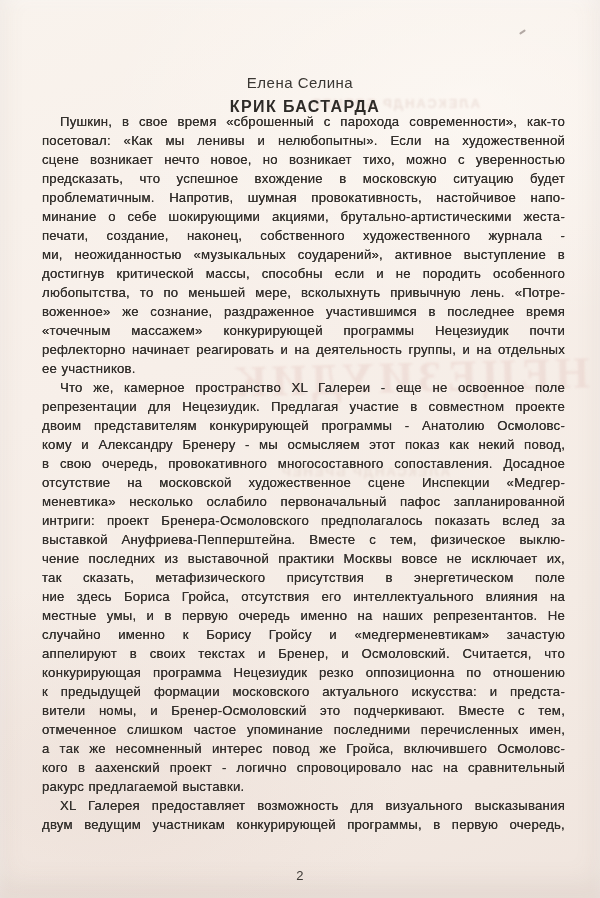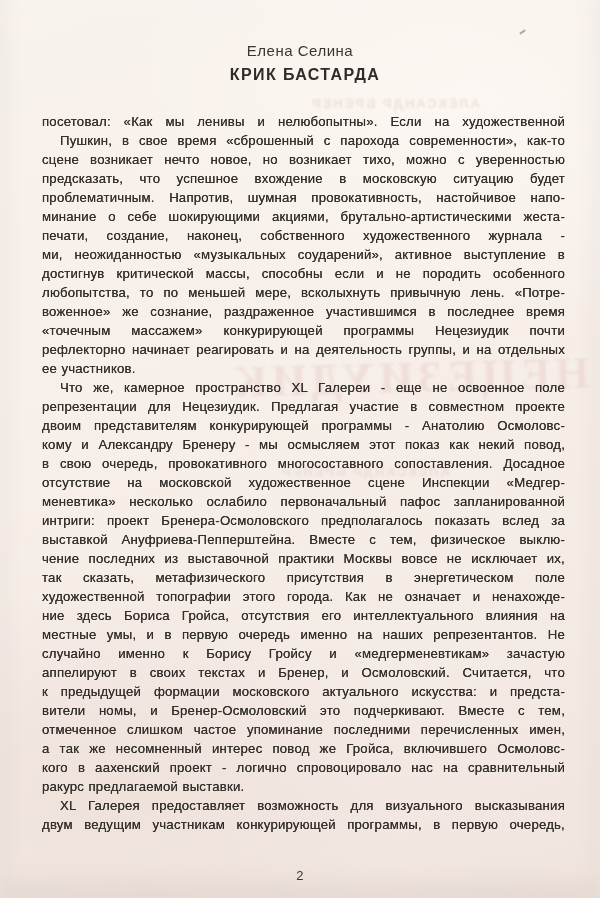--- a/index.html
+++ b/index.html
@@ -20,20 +20,21 @@
     content: "";
     position: absolute; inset: 0;
     box-shadow: inset 0 -14px 26px rgba(120,95,88,0.10), inset 0 4px 14px rgba(255,255,255,0.35);
     pointer-events: none;
   }
   .header { position: absolute; top: 42px; left: 0; right: 0; text-align: center; }
   .author {
     font-size: 15px;
     letter-spacing: 0.5px;
     color: #3a3733;
+    margin-top: 32px;
   }
   .title {
     margin-top: 7px;
     font-size: 16px;
     font-weight: bold;
     letter-spacing: 1.4px;
     color: #2e2b28;
     margin-left: 10px;
   }
   .body-text { position: absolute; top: 112px; left: 42px; width: 523px; }
@@ -82,22 +83,22 @@
   <div class="ghost ghost-1">АЛЕКСАНДР БРЕНЕР</div>
   <div class="ghost ghost-2">НЕЦЕЗИУДИК</div>
   <div class="ghost ghost-3">АЛЕКСАНДР БРЕНЕР</div>
 
   <div class="header">
     <div class="author">Елена Селина</div>
     <div class="title">КРИК БАСТАРДА</div>
   </div>
 
   <div class="body-text">
+      <div class="line indent">Пушкин, в свое время «сброшенный с парохода современности», как-то</div>
       <div class="line">посетовал: «Как мы ленивы и нелюбопытны». Если на художественной</div>
-      <div class="line indent">Пушкин, в свое время «сброшенный с парохода современности», как-то</div>
       <div class="line">сцене возникает нечто новое, но возникает тихо, можно с уверенностью</div>
       <div class="line">предсказать, что успешное вхождение в московскую ситуацию будет</div>
       <div class="line">проблематичным. Напротив, шумная провокативность, настойчивое напо-</div>
       <div class="line">минание о себе шокирующими акциями, брутально-артистическими жеста-</div>
       <div class="line">печати, создание, наконец, собственного художественного журнала -</div>
       <div class="line">ми, неожиданностью «музыкальных соударений», активное выступление в</div>
       <div class="line">достигнув критической массы, способны если и не породить особенного</div>
       <div class="line">любопытства, то по меньшей мере, всколыхнуть привычную лень. «Потре-</div>
       <div class="line">воженное» же сознание, раздраженное участившимся в последнее время</div>
       <div class="line">«точечным массажем» конкурирующей программы Нецезиудик почти</div>
@@ -107,25 +108,25 @@
       <div class="line">репрезентации для Нецезиудик. Предлагая участие в совместном проекте</div>
       <div class="line">двоим представителям конкурирующей программы - Анатолию Осмоловс-</div>
       <div class="line">кому и Александру Бренеру - мы осмысляем этот показ как некий повод,</div>
       <div class="line">в свою очередь, провокативного многосоставного сопоставления. Досадное</div>
       <div class="line">отсутствие на московской художественное сцене Инспекции «Медгер-</div>
       <div class="line">меневтика» несколько ослабило первоначальный пафос запланированной</div>
       <div class="line">интриги: проект Бренера-Осмоловского предполагалось показать вслед за</div>
       <div class="line">выставкой Ануфриева-Пепперштейна. Вместе с тем, физическое выклю-</div>
       <div class="line">чение последних из выставочной практики Москвы вовсе не исключает их,</div>
       <div class="line">так сказать, метафизического присутствия в энергетическом поле</div>
-      <div class="line">художественной топографии этого города. Как не означает и ненахожде-</div>
       <div class="line">ние здесь Бориса Гройса, отсутствия его интеллектуального влияния на</div>
       <div class="line">местные умы, и в первую очередь именно на наших репрезентантов. Не</div>
       <div class="line">случайно именно к Борису Гройсу и «медгерменевтикам» зачастую</div>
       <div class="line">аппелируют в своих текстах и Бренер, и Осмоловский. Считается, что</div>
+      <div class="line">конкурирующая программа Нецезиудик резко оппозиционна по отношению</div>
       <div class="line">к предыдущей формации московского актуального искусства: и предста-</div>
       <div class="line">вители номы, и Бренер-Осмоловский это подчеркивают. Вместе с тем,</div>
       <div class="line">отмеченное слишком частое упоминание последними перечисленных имен,</div>
       <div class="line">а так же несомненный интерес повод же Гройса, включившего Осмоловс-</div>
       <div class="line">кого в аахенский проект - логично спровоцировало нас на сравнительный</div>
       <div class="line no-just">ракурс предлагаемой выставки.</div>
       <div class="line indent">XL Галерея предоставляет возможность для визуального высказывания</div>
       <div class="line">двум ведущим участникам конкурирующей программы, в первую очередь,</div>
     </div>
 

